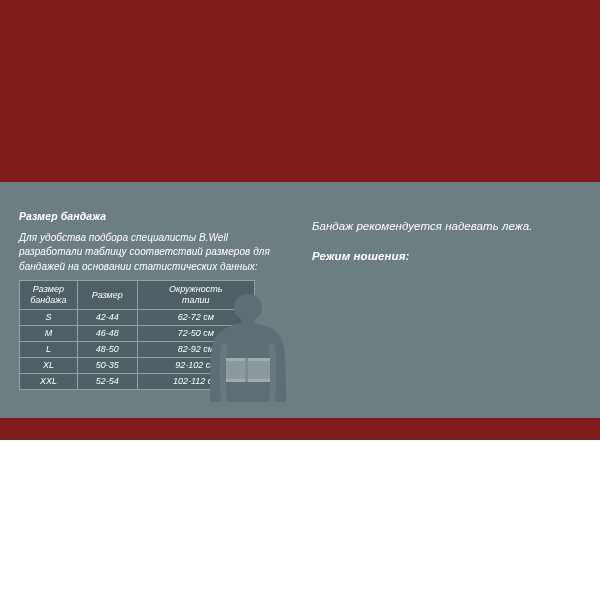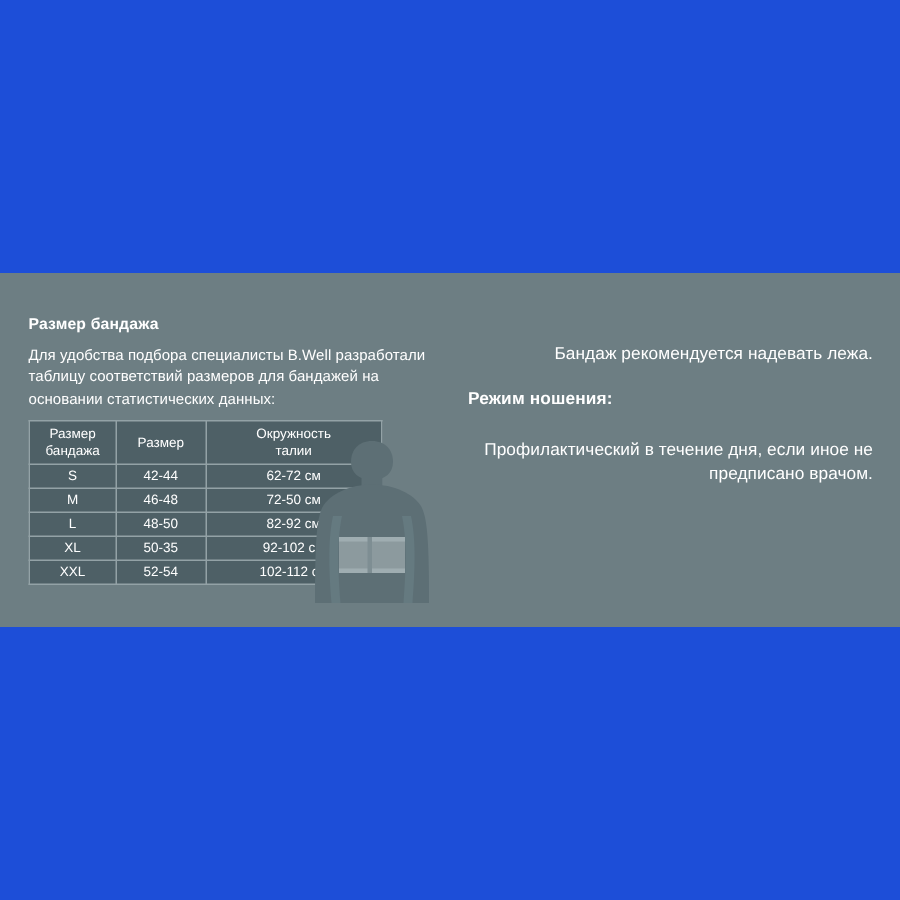--- a/index.html
+++ b/index.html
@@ -10,22 +10,23 @@
   body {
     width: 600px;
     height: 600px;
     font-family: "Liberation Sans", sans-serif;
   }
   #page {
     position: absolute;
     left: 0;
     top: 0;
     width: 600px;
-    height: 600px;
-    background: #1d4ed8;
+    height: 440px;
+    background: #7f1d1d;
+    font-style: italic;
   }
   #panel {
     position: absolute;
     left: 0;
     top: 182px;
     width: 600px;
     height: 236px;
     background: #6d7e83;
     overflow: hidden;
   }
@@ -59,23 +60,22 @@
     color: #ffffff;
     font-size: 11.5px;
     font-weight: bold;
     line-height: 16px;
     letter-spacing: 0.1px;
   }
   .r-text {
     color: #ffffff;
     font-size: 11.5px;
     line-height: 16.5px;
-    margin-top: 18px;
+    margin-top: 8px;
     letter-spacing: 0.05px;
-    text-align: right;
   }
   .r-gap {
     height: 13px;
   }
   
   #size-table {
     position: absolute;
     left: 19px;
     top: 98px;
     width: 236px;
@@ -191,18 +191,17 @@
       <rect x="30" y="66" width="44" height="24" fill="#8c9a9e"></rect>
       <rect x="30" y="66" width="44" height="3" fill="#9fadb1"></rect>
       <rect x="30" y="87" width="44" height="3" fill="#9fadb1"></rect>
       <rect x="49" y="66" width="3" height="24" fill="#7e8e93"></rect>
     </svg>
 
     <div class="col-right">
       <div class="r-text">Бандаж рекомендуется надевать лежа.</div>
       <div class="r-gap"></div>
       <div class="r-title">Режим ношения:</div>
-      <div class="r-text">Профилактический в течение дня, если иное не предписано врачом.</div>
       <div class="r-gap"></div>
     </div>
 
   </div>
 </div>
 
 </body></html>

